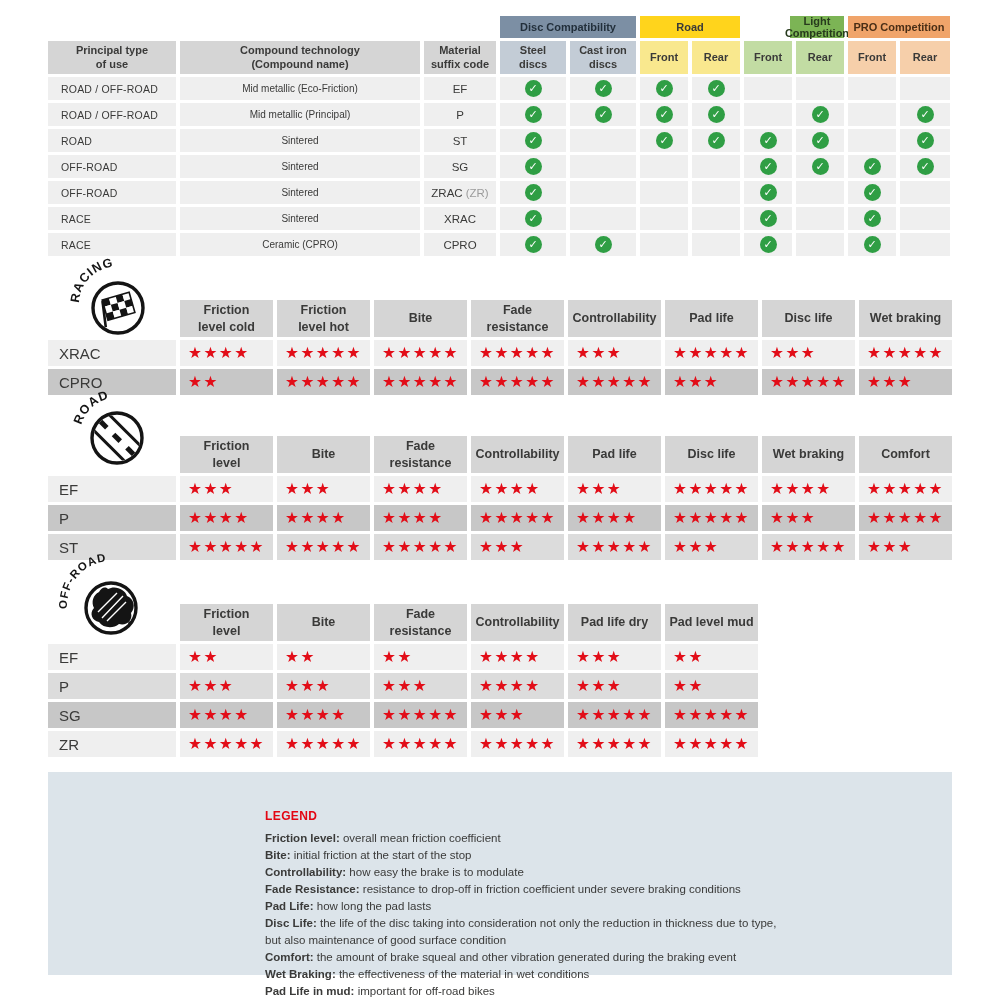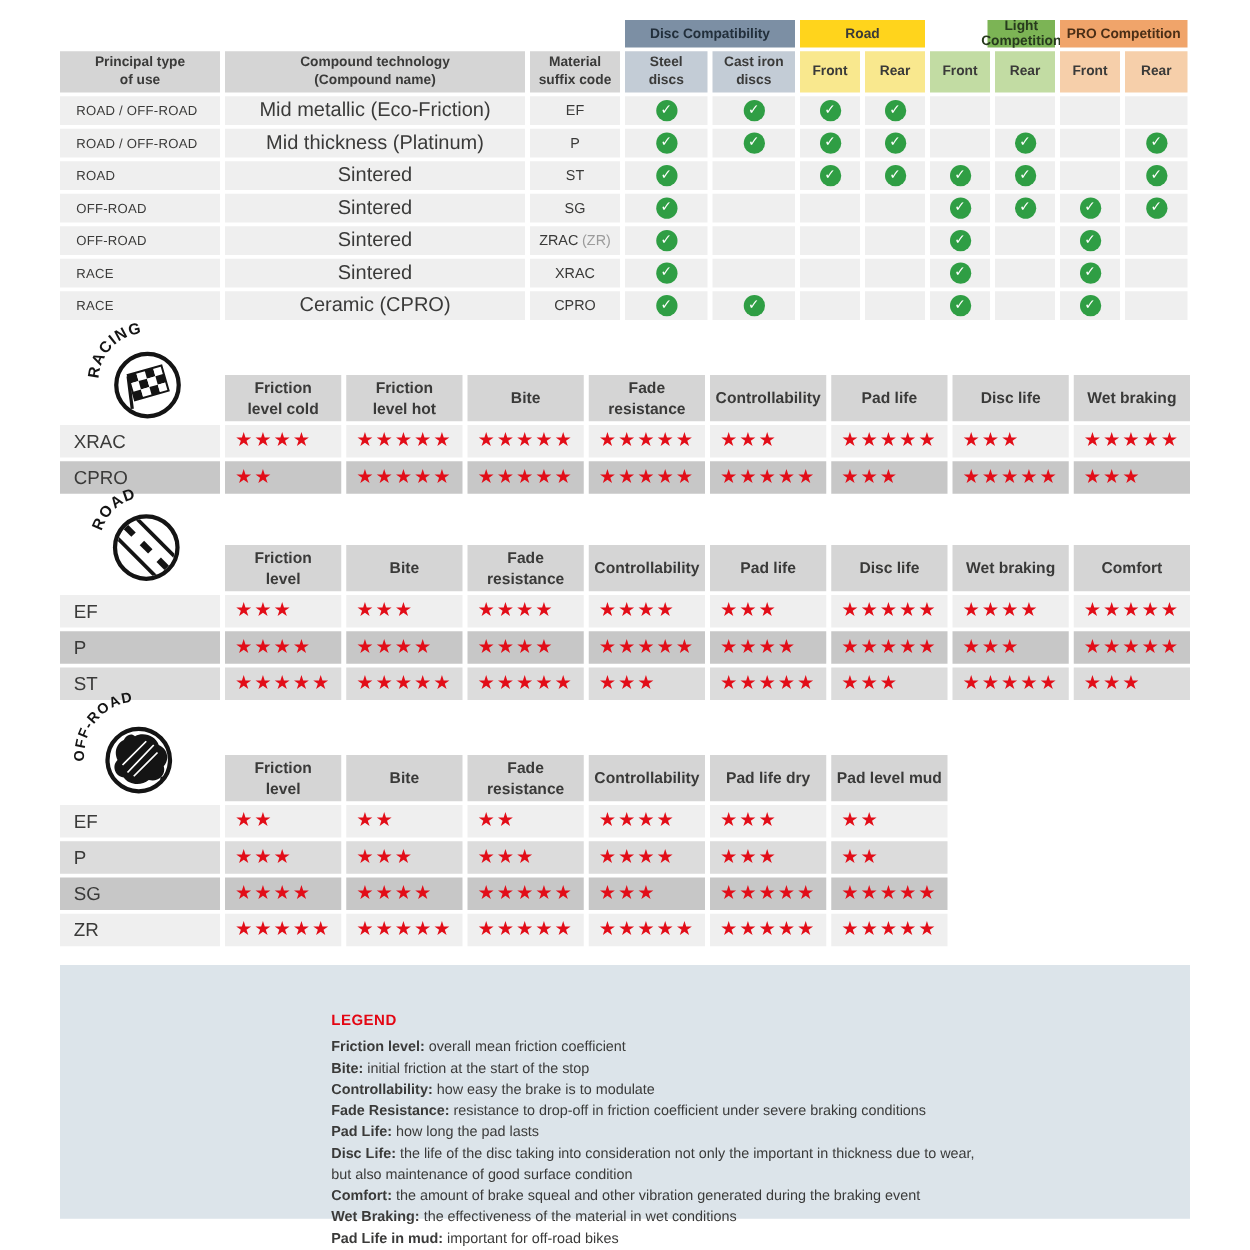--- a/index.html
+++ b/index.html
@@ -19,21 +19,21 @@
   .hdr-road{background:#ffd41c;color:#3a3a39;}
   .hdr-light{background:#7cb455;color:#273a1d;margin-left:46px;}
   .hdr-pro{background:#f0a46a;color:#4a2e16;}
   .chead{background:#d5d5d5;font-weight:bold;font-size:11px;line-height:1.25;}
   .sub{font-weight:bold;font-size:11px;line-height:1.2;}
   .sub-disc{background:#c3ccd6;}
   .sub-road{background:#f9e88e;}
   .sub-light{background:#c2dca3;}
   .sub-pro{background:#f6cfaa;}
   .use{background:#efefef;justify-content:flex-start;padding-left:13px;font-size:10.5px;letter-spacing:.2px;}
-  .compound{background:#efefef;font-size:16px;}
+  .compound{background:#efefef;font-size:10px;}
   .codecell{background:#efefef;font-size:11.5px;gap:3px;}
   .codecell .note{color:#9b9b9b;}
   .checkcell{background:#efefef;}
   .check{width:17px;height:17px;border-radius:50%;background:#2f9e44;color:#fff;
          font-size:11px;font-weight:bold;display:flex;align-items:center;justify-content:center;line-height:1;}
 
   
   .rating{position:absolute;display:grid;gap:3px 4px;left:48px;}
   #racing-table{top:300px;grid-template-rows:37px repeat(2,26px);}
   #road-table{top:436px;grid-template-rows:37px repeat(3,26px);}
@@ -99,21 +99,21 @@
         <span class="check">✓</span>
       </div>
       <div class="cell checkcell">
         <span class="check">✓</span>
       </div>
       <div class="cell checkcell"></div>
       <div class="cell checkcell"></div>
       <div class="cell checkcell"></div>
       <div class="cell checkcell"></div>
       <div class="cell use">ROAD / OFF-ROAD</div>
-      <div class="cell compound">Mid thickness (Platinum)</div>
+      <div class="cell compound">Mid metallic (Principal)</div>
       <div class="cell codecell">
         <span>P</span>
       </div>
       <div class="cell checkcell">
         <span class="check">✓</span>
       </div>
       <div class="cell checkcell">
         <span class="check">✓</span>
       </div>
       <div class="cell checkcell">
@@ -415,21 +415,21 @@
 
   <div class="legend">
     <div class="legend-inner">
       <div class="legend-title">LEGEND</div>
       <div id="legend-items">
           <div class="litem"><span class="term">Friction level:</span><span class="desc"> overall mean friction coefficient</span></div>
           <div class="litem"><span class="term">Bite:</span><span class="desc"> initial friction at the start of the stop</span></div>
           <div class="litem"><span class="term">Controllability:</span><span class="desc"> how easy the brake is to modulate</span></div>
           <div class="litem"><span class="term">Fade Resistance:</span><span class="desc"> resistance to drop-off in friction coefficient under severe braking conditions</span></div>
           <div class="litem"><span class="term">Pad Life:</span><span class="desc"> how long the pad lasts</span></div>
-          <div class="litem"><span class="term">Disc Life:</span><span class="desc"> the life of the disc taking into consideration not only the important in thickness due to wear,
+          <div class="litem"><span class="term">Disc Life:</span><span class="desc"> the life of the disc taking into consideration not only the reduction in thickness due to type,
 but also maintenance of good surface condition</span></div>
           <div class="litem"><span class="term">Comfort:</span><span class="desc"> the amount of brake squeal and other vibration generated during the braking event</span></div>
           <div class="litem"><span class="term">Wet Braking:</span><span class="desc"> the effectiveness of the material in wet conditions</span></div>
           <div class="litem"><span class="term">Pad Life in mud:</span><span class="desc"> important for off-road bikes</span></div>
         </div>
     </div>
   </div>
 
 </div>
 

